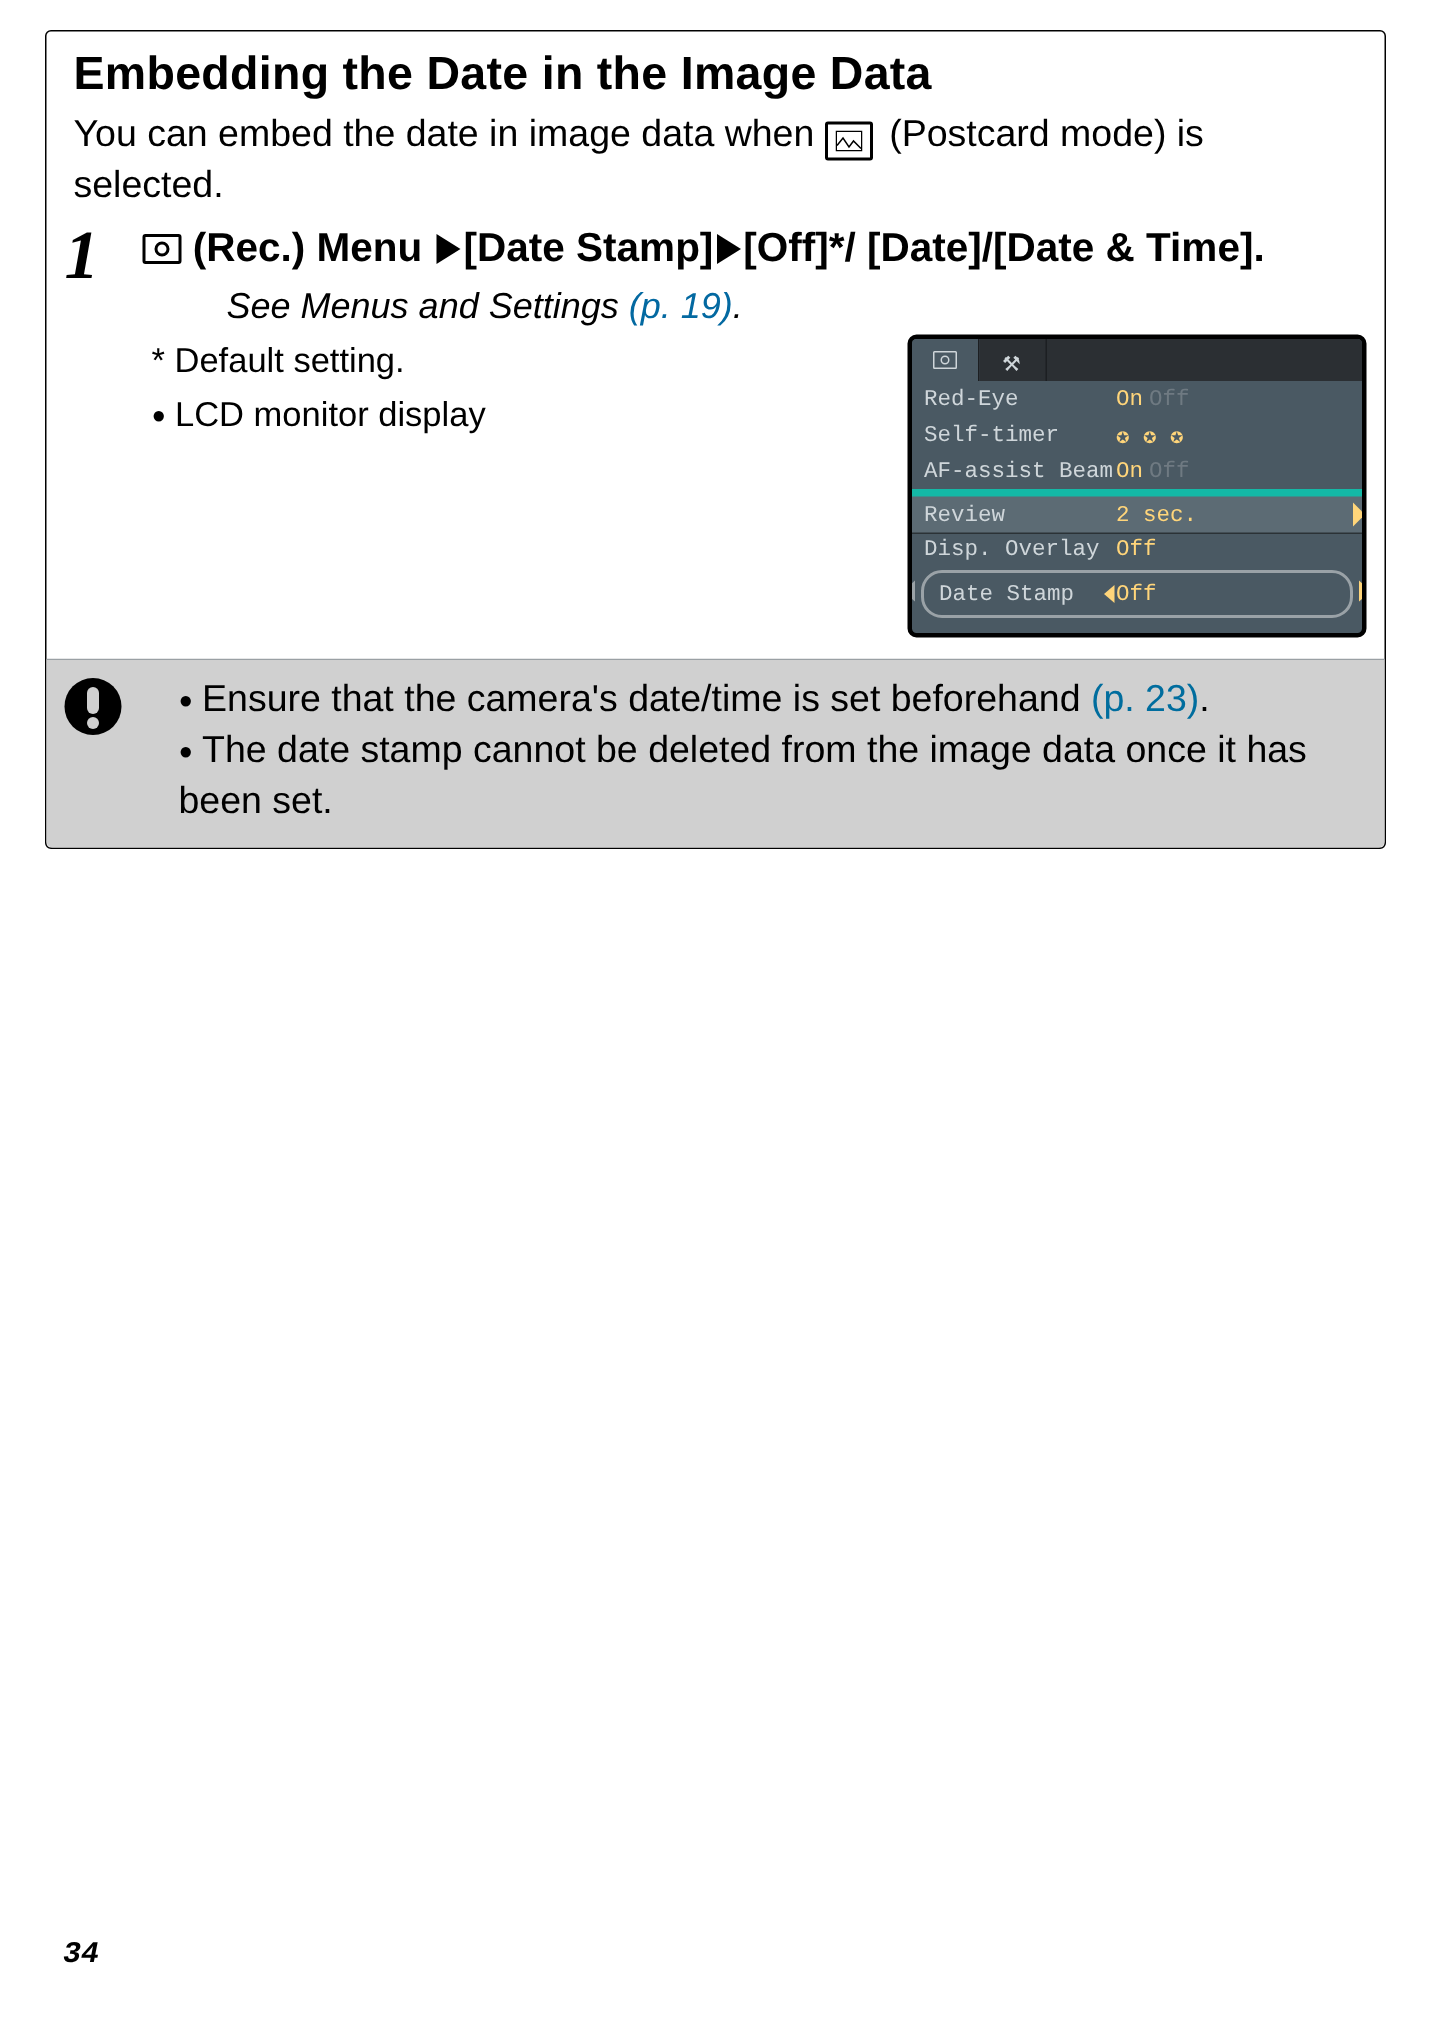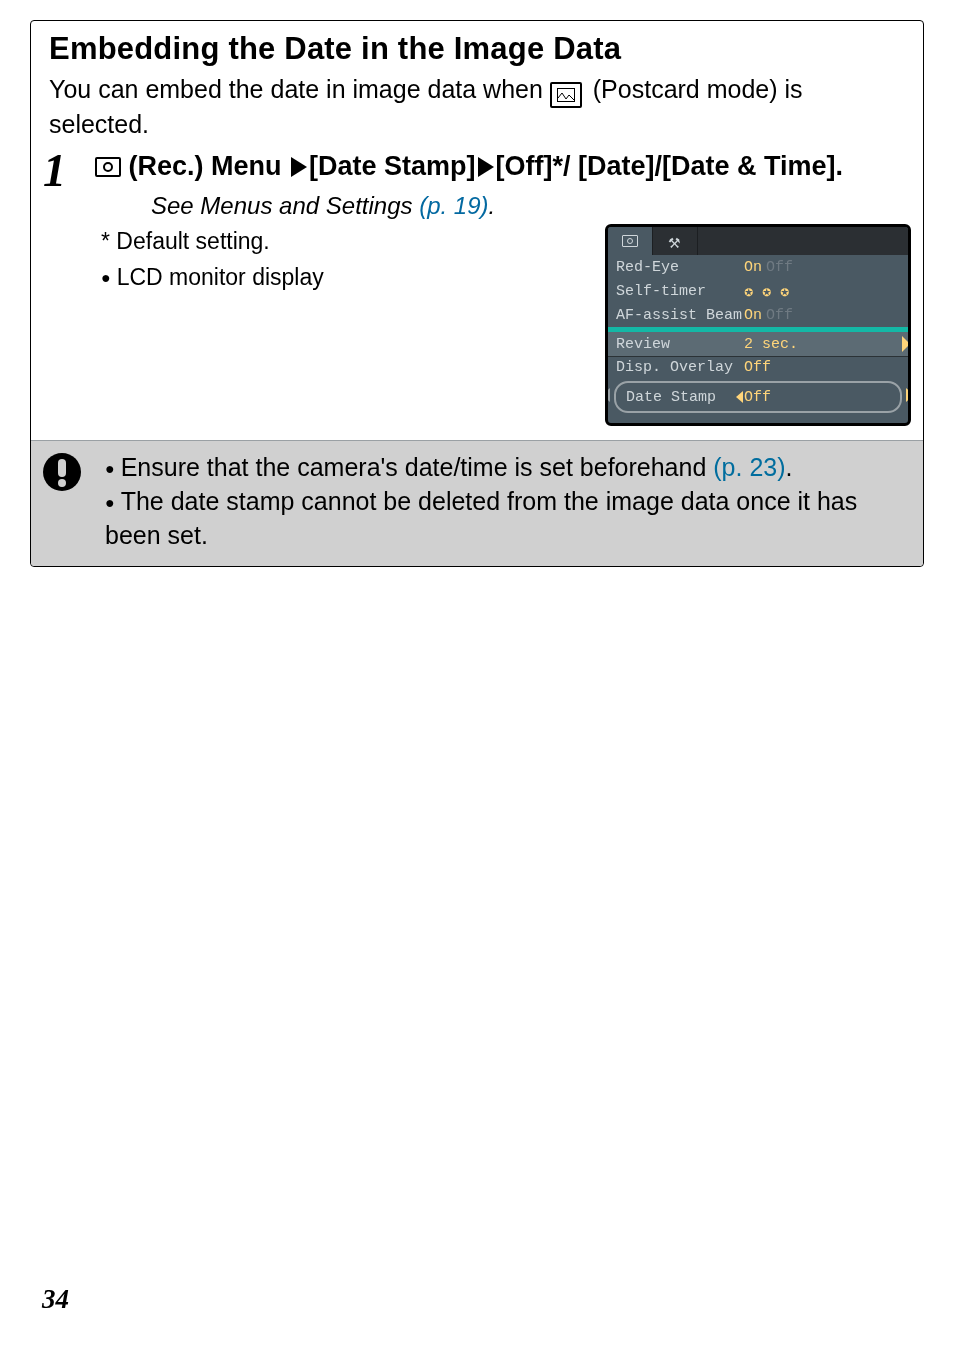--- a/index.html
+++ b/index.html
@@ -41,27 +41,27 @@
   .ds-wrap{position:relative;padding:4px 6px 0 6px;}
   .ds{display:flex;align-items:center;height:28px;border:2px solid #9aa2a7;border-radius:14px;padding:0 10px;background:#4a5963;position:relative;}
   .ds .lbl{flex:0 0 118px;}
   .ds .val{color:#ffd57a;}
   .ds .tri-l{position:absolute;left:120px;top:8px;width:0;height:0;border-top:6px solid transparent;border-bottom:6px solid transparent;border-right:7px solid #ffd57a;}
   .ds-wrap::before,.ds-wrap::after{content:"";position:absolute;top:50%;width:0;height:0;border-top:7px solid transparent;border-bottom:7px solid transparent;}
   .ds-wrap::before{left:-6px;border-right:8px solid #9aa2a7;transform:translateY(-50%);}
   .ds-wrap::after{right:-6px;border-left:8px solid #ffd57a;transform:translateY(-50%);}
   
   .notice-wrap{background:#d0d0d0;padding:10px 14px 14px 10px;border-top:1px solid #9aa0a4;border-bottom-left-radius:4px;border-bottom-right-radius:4px;}
-  .notice{display:flex;gap:18px;}
+  .notice{display:flex;gap:32px;}
   .nicon{width:46px;flex:0 0 46px;}
   .nicon svg{width:42px;height:42px;}
   .nlist{flex:1;font-size:25px;line-height:1.35;}
   .nlist .bul::before{content:"●";font-size:16px;margin-right:6px;vertical-align:2px;}
   .nlist .lnk{color:#006d9e;}
-  .pagenum{position:absolute;bottom:30px;left:42px;font-style:italic;font-weight:bold;font-size:27px;font-family:Liberation Serif, serif;}
+  .pagenum{position:absolute;bottom:30px;left:42px;font-style:italic;font-weight:bold;font-size:20px;font-family:Liberation Mono, monospace;}
   .cam-ico{display:inline-block;width:22px;height:16px;border:2px solid #000;border-radius:2px;position:relative;vertical-align:-2px;}
   .cam-ico::after{content:"";position:absolute;top:3px;left:6px;width:6px;height:6px;border:2px solid #000;border-radius:50%;}
   .st-cam{width:14px;height:10px;border:1px solid #cfd6da;border-radius:1px;position:relative;display:inline-block;}
   .st-cam::after{content:"";position:absolute;top:2px;left:4px;width:4px;height:4px;border:1px solid #cfd6da;border-radius:50%;}
   .st-tool{width:14px;height:10px;position:relative;display:inline-block;}
   .st-tool::before{content:"⚒";font-size:14px;color:#cfd6da;line-height:10px;font-family:Arial;}
 </style>
 </head>
 <body>
 

